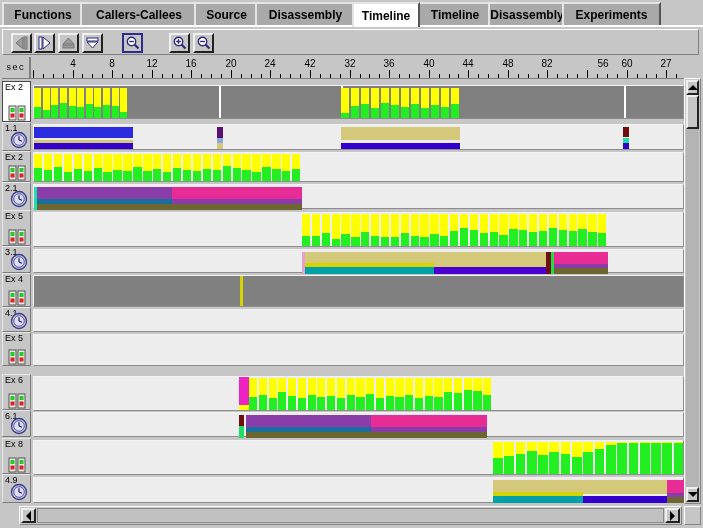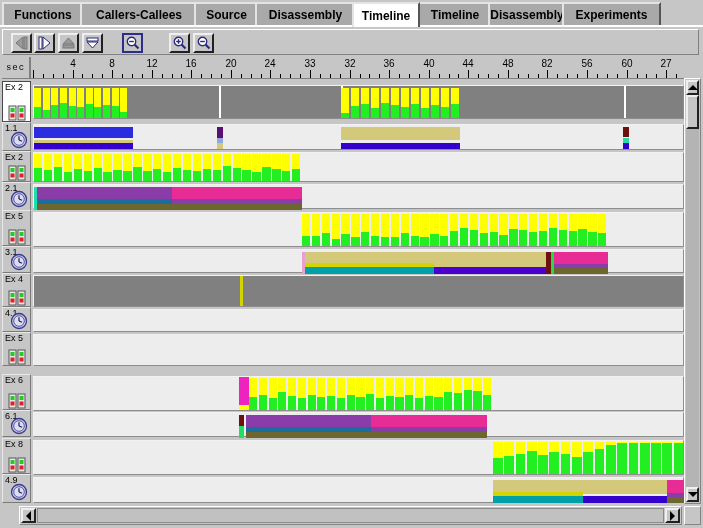--- a/index.html
+++ b/index.html
@@ -262,28 +262,28 @@
         <div class="rtick min" style="left: 613px;"></div>
         <div class="rtick min" style="left: 623px;"></div>
         <div class="rtick maj" style="left: 633px;"></div>
         <div class="rtick min" style="left: 643px;"></div>
         <div class="rlab" style="left: 40px;">4</div>
         <div class="rlab" style="left: 79px;">8</div>
         <div class="rlab" style="left: 119px;">12</div>
         <div class="rlab" style="left: 158px;">16</div>
         <div class="rlab" style="left: 198px;">20</div>
         <div class="rlab" style="left: 237px;">24</div>
-        <div class="rlab" style="left: 277px;">33</div>
+        <div class="rlab" style="left: 277px;">42</div>
         <div class="rlab" style="left: 317px;">32</div>
         <div class="rlab" style="left: 356px;">36</div>
         <div class="rlab" style="left: 396px;">40</div>
         <div class="rlab" style="left: 435px;">44</div>
         <div class="rlab" style="left: 475px;">48</div>
         <div class="rlab" style="left: 514px;">82</div>
-        <div class="rlab" style="left: 554px;">56</div>
+        <div class="rlab" style="left: 570px;">56</div>
         <div class="rlab" style="left: 594px;">60</div>
         <div class="rlab" style="left: 633px;">27</div>
       </div>
   </div>
 
   <div class="main">
     <div class="rowlabels" id="labels-host">
         <div class="lab sel" style="top: 2px; height: 41px;">
           <span class="ltxt">Ex 2</span>
           <span class="licon" style="left: 5px; top: 23px;"><svg width="18" height="16" viewBox="0 0 18 16">

